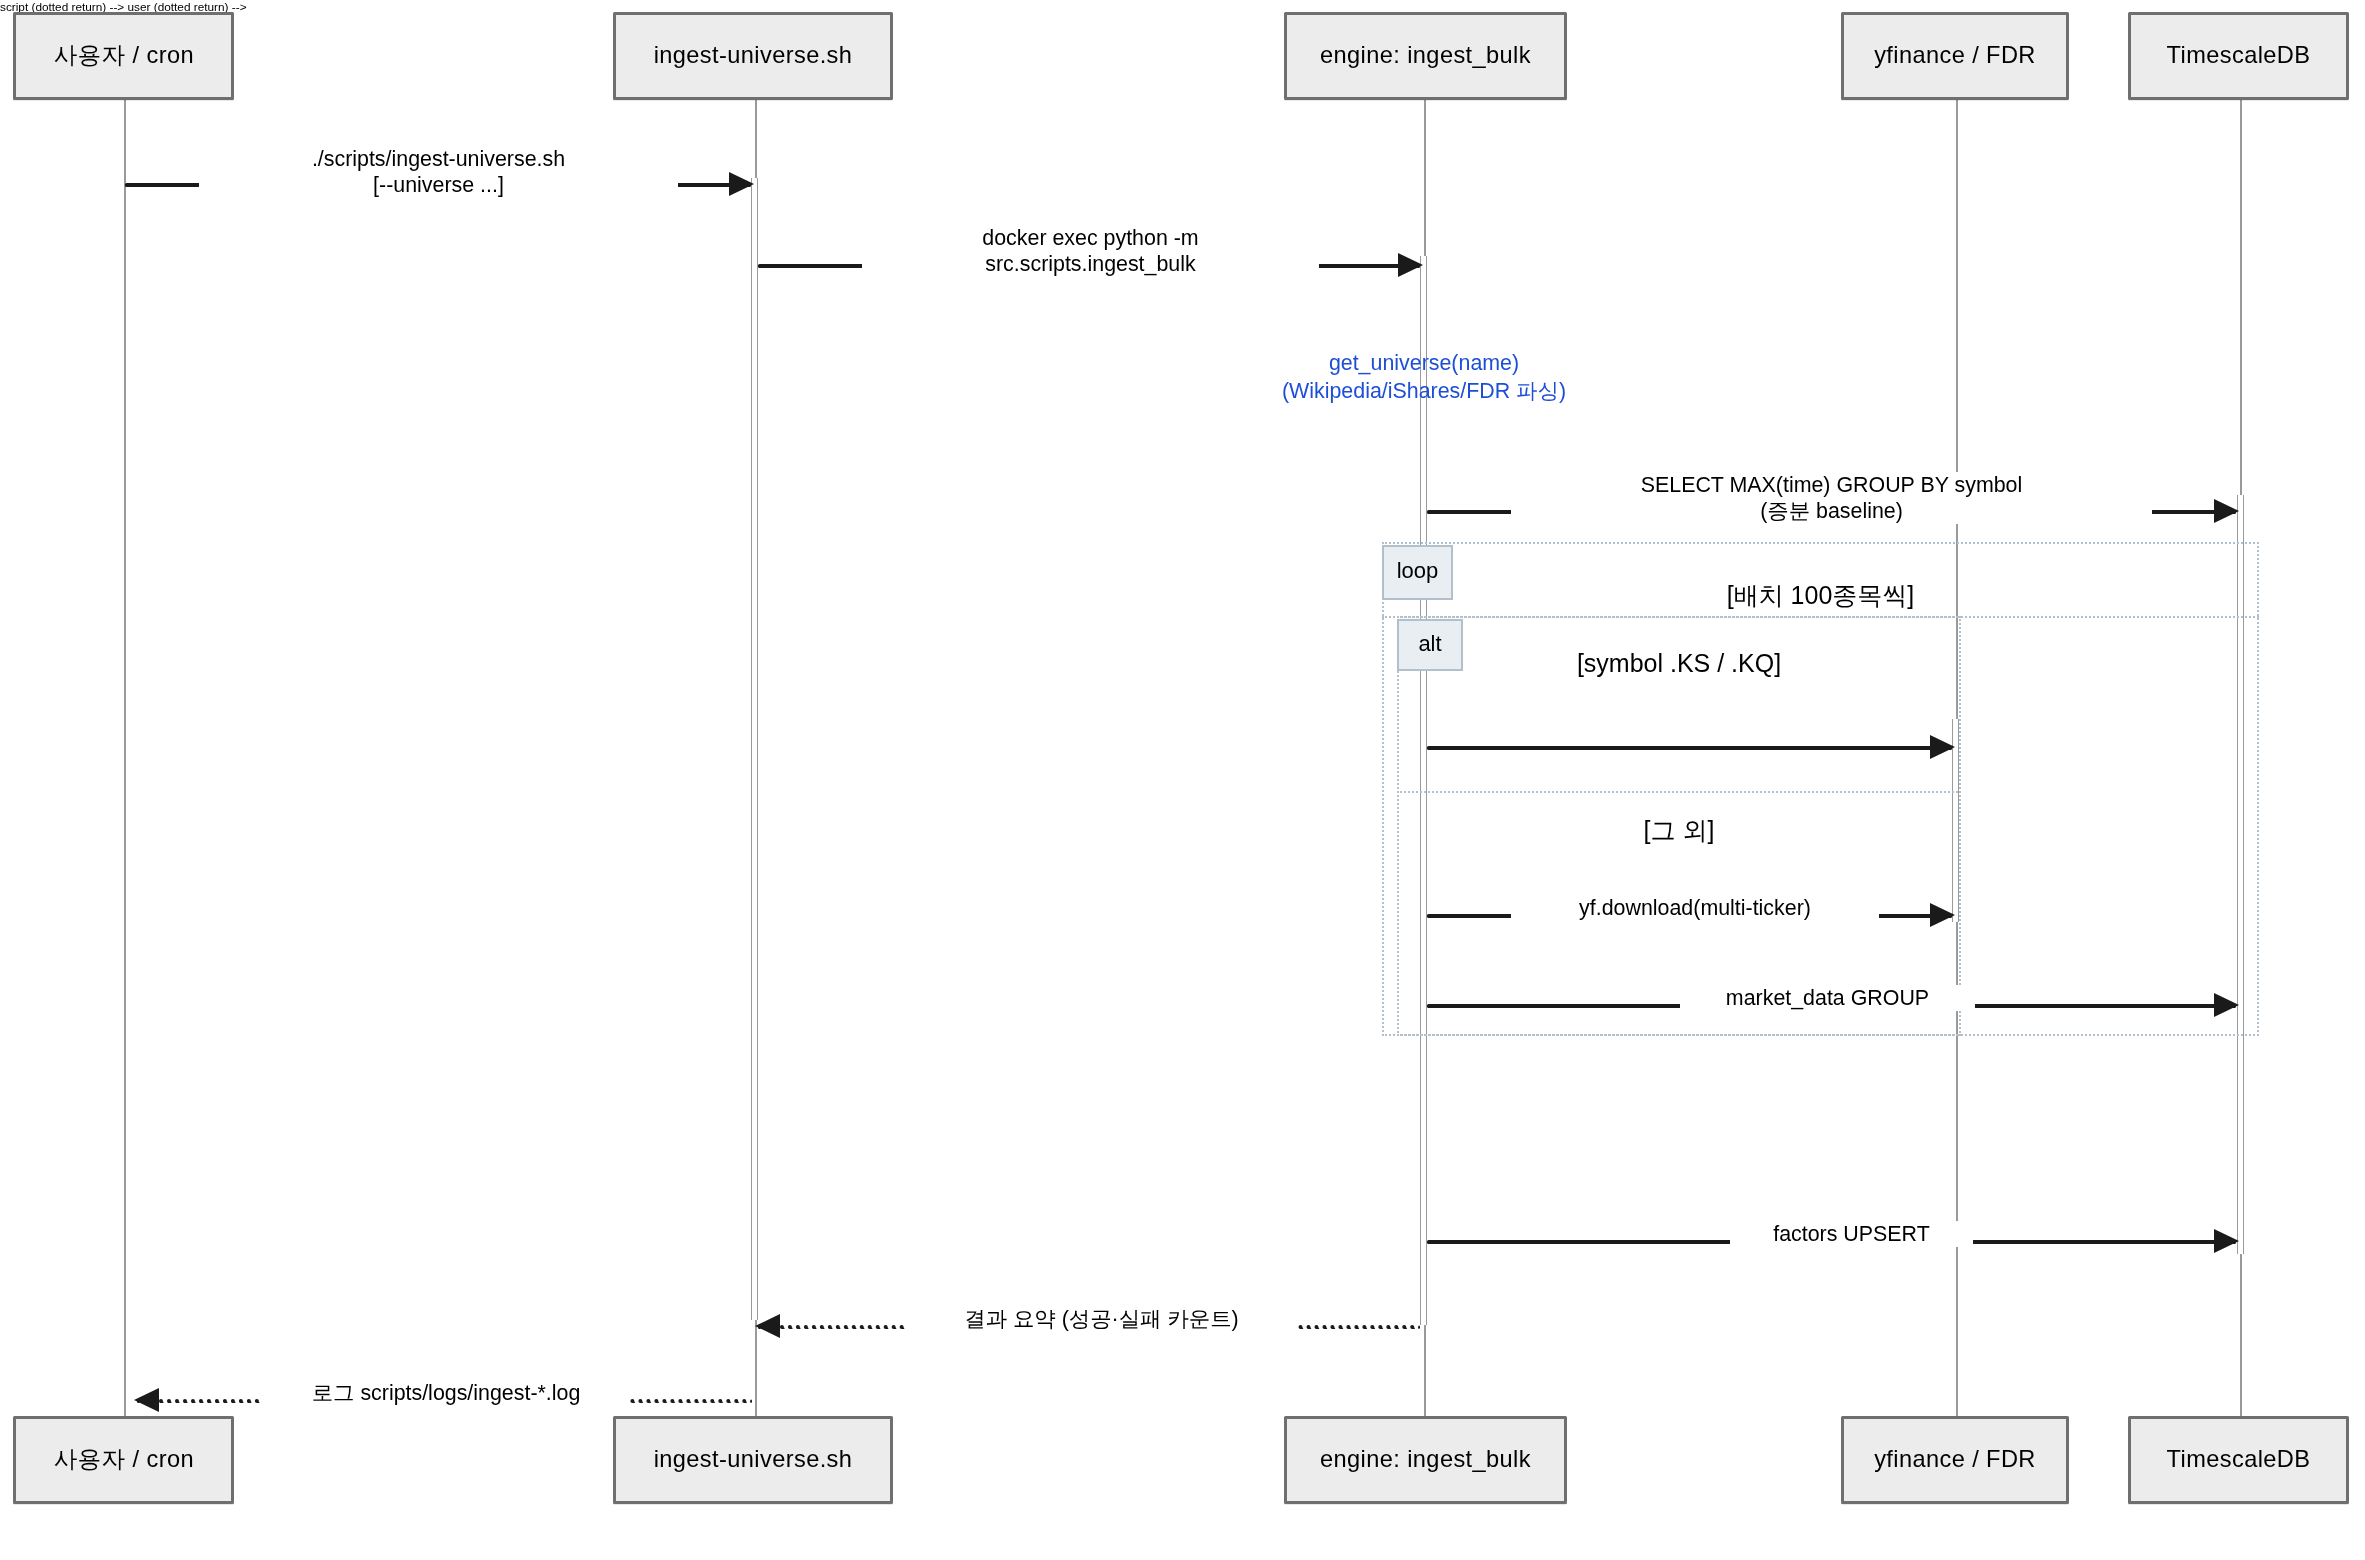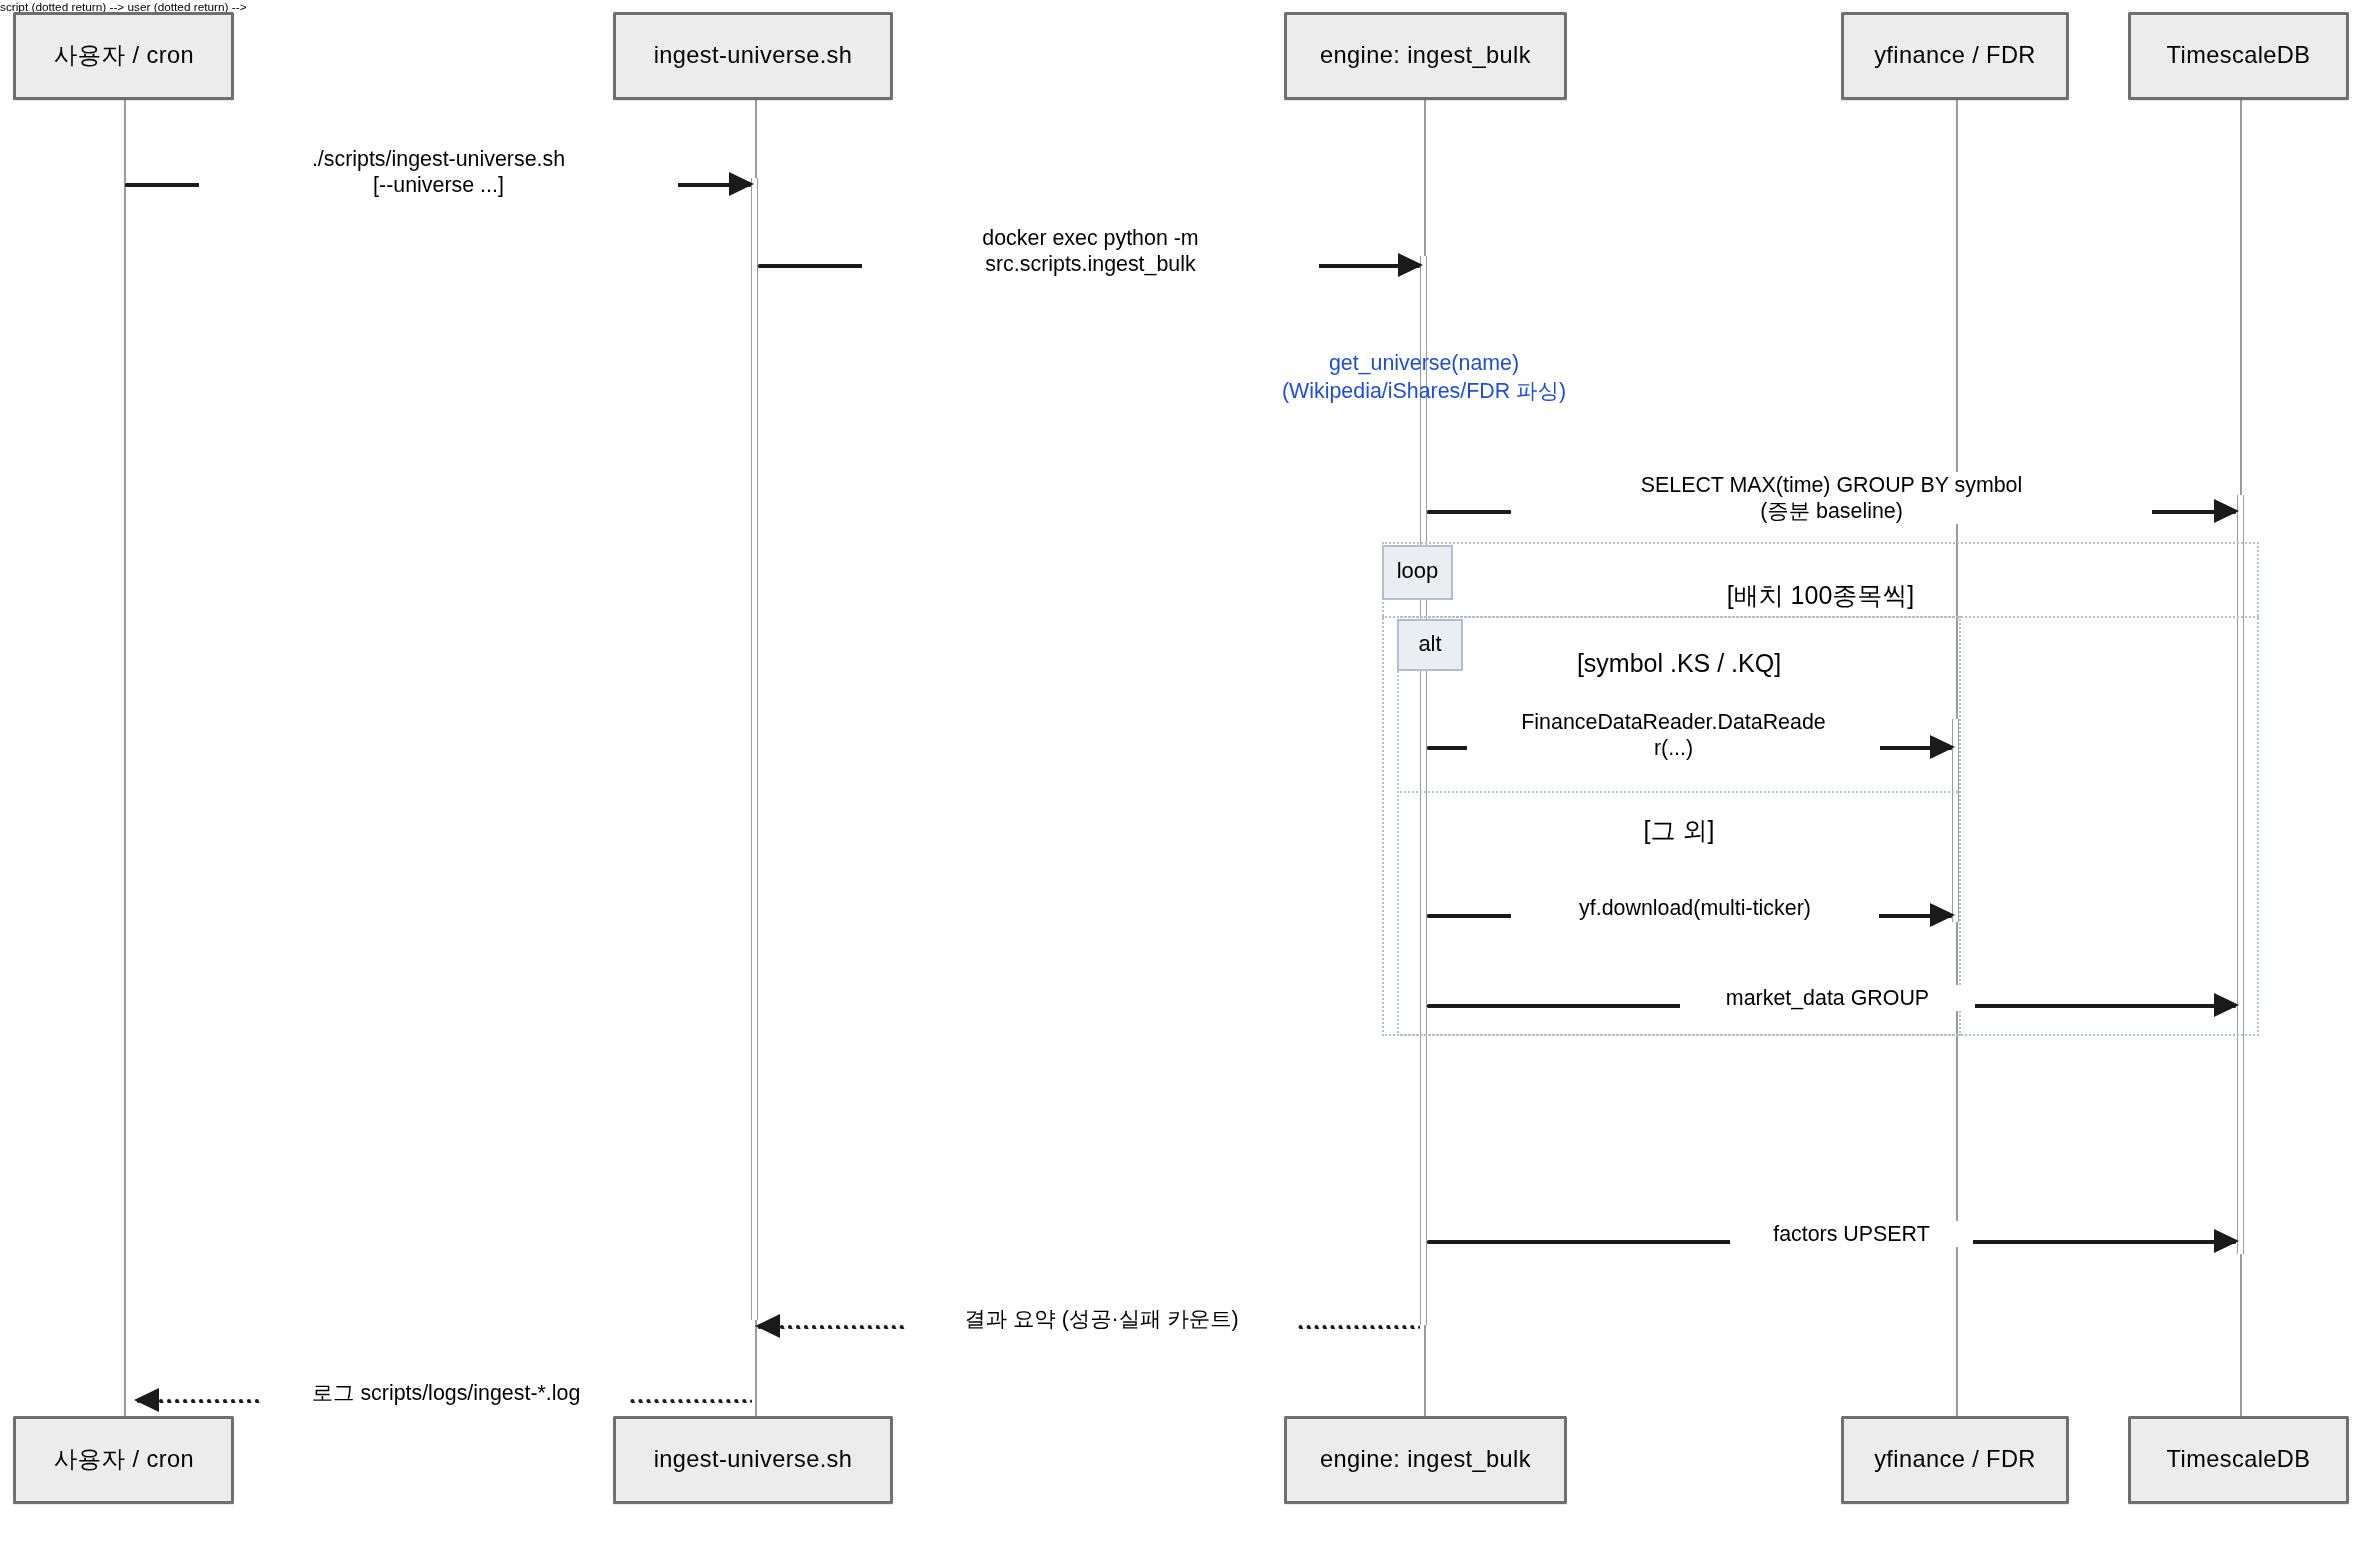--- a/index.html
+++ b/index.html
@@ -237,22 +237,20 @@
     <div class="head right"></div>
   </div>
   <div class="msg-label" style="left:1511px; top:472px; width:641px;">SELECT MAX(time) GROUP BY symbol
 (증분 baseline)</div>
 
   
   <div class="msg" style="left:1427px; top:746px; width:525px;">
     <div class="line" style="width:525px;"></div>
     <div class="head right open"></div>
   </div>
-  <div class="msg-label" style="left:1467px; top:709px; width:413px;">FinanceDataReader.DataReade
-r(...)</div>
 
   
   <div class="msg" style="left:1427px; top:914px; width:525px;">
     <div class="line" style="width:525px;"></div>
     <div class="head right"></div>
   </div>
   <div class="msg-label" style="left:1511px; top:895px; width:368px;">yf.download(multi-ticker)</div>
 
   
   <div class="msg" style="left:1427px; top:1004px; width:809px;">

